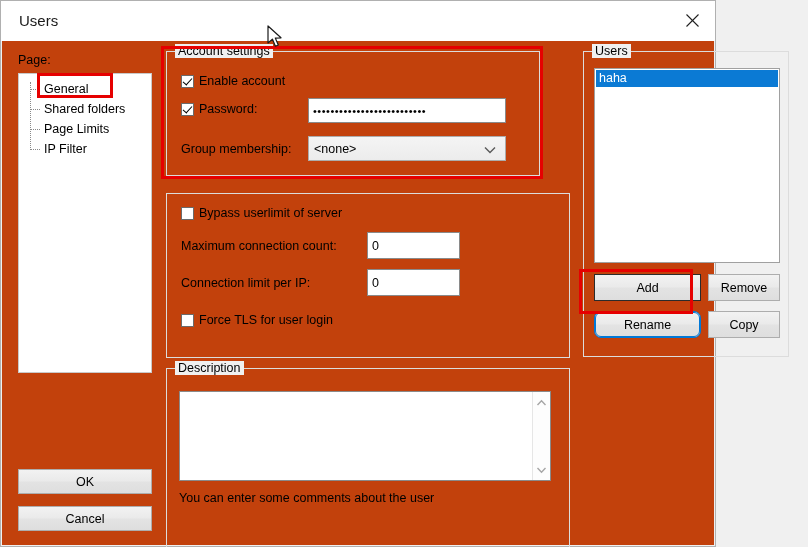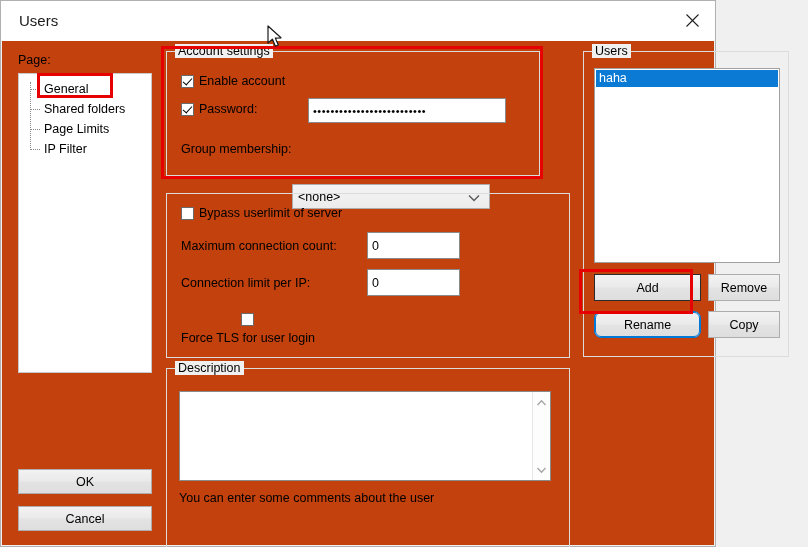--- a/index.html
+++ b/index.html
@@ -298,21 +298,21 @@
 
       <div class="checkrow" style="left:14px; top:50px;">
         <span class="chkbox checked"></span>
         <span>Password:</span>
       </div>
 
       <div class="textbox" style="left:141px; top:46px; width:198px; height:25px; letter-spacing:0.5px; font-size:11px;">••••••••••••••••••••••••••</div>
 
       <div class="lbl" style="left:14px; top:90px;">Group membership:</div>
 
-      <div class="combo" style="left:125px; top:84px; width:198px; height:25px;margin-top:48px;">
+      <div class="combo" style="left:141px; top:84px; width:198px; height:25px;">
         <span>&lt;none&gt;</span>
         <span class="arrow">
           <svg width="14" height="10" viewBox="0 0 14 10">
             <polyline points="2,2.5 7,7.5 12,2.5" fill="none" stroke="#5a5a5a" stroke-width="1.4"></polyline>
           </svg>
         </span>
       </div>
     </div>
 
     <div class="groupbox" style="left:164px; top:152px; width:404px; height:165px;">
@@ -321,21 +321,21 @@
         <span class="chkbox"></span>
         <span>Bypass userlimit of server</span>
       </div>
 
       <div class="lbl" style="left:14px; top:45px;">Maximum connection count:</div>
       <div class="textbox" style="left:200px; top:38px; width:93px; height:27px;">0</div>
 
       <div class="lbl" style="left:14px; top:82px;">Connection limit per IP:</div>
       <div class="textbox" style="left:200px; top:75px; width:93px; height:27px;">0</div>
 
-      <div class="checkrow" style="left:14px; top:119px;flex-direction:column;">
+      <div class="checkrow" style="left:14px; top:119px;">
         <span class="chkbox"></span>
         <span>Force TLS for user login</span>
       </div>
     </div>
 
     <div class="groupbox" style="left:164px; top:327px; width:404px; height:190px;">
       <div class="gb-title">Description</div>
 
       <div id="desc-box" style="left:12px; top:22px; width:372px; height:90px;">
         <div id="desc-scrollbar">

